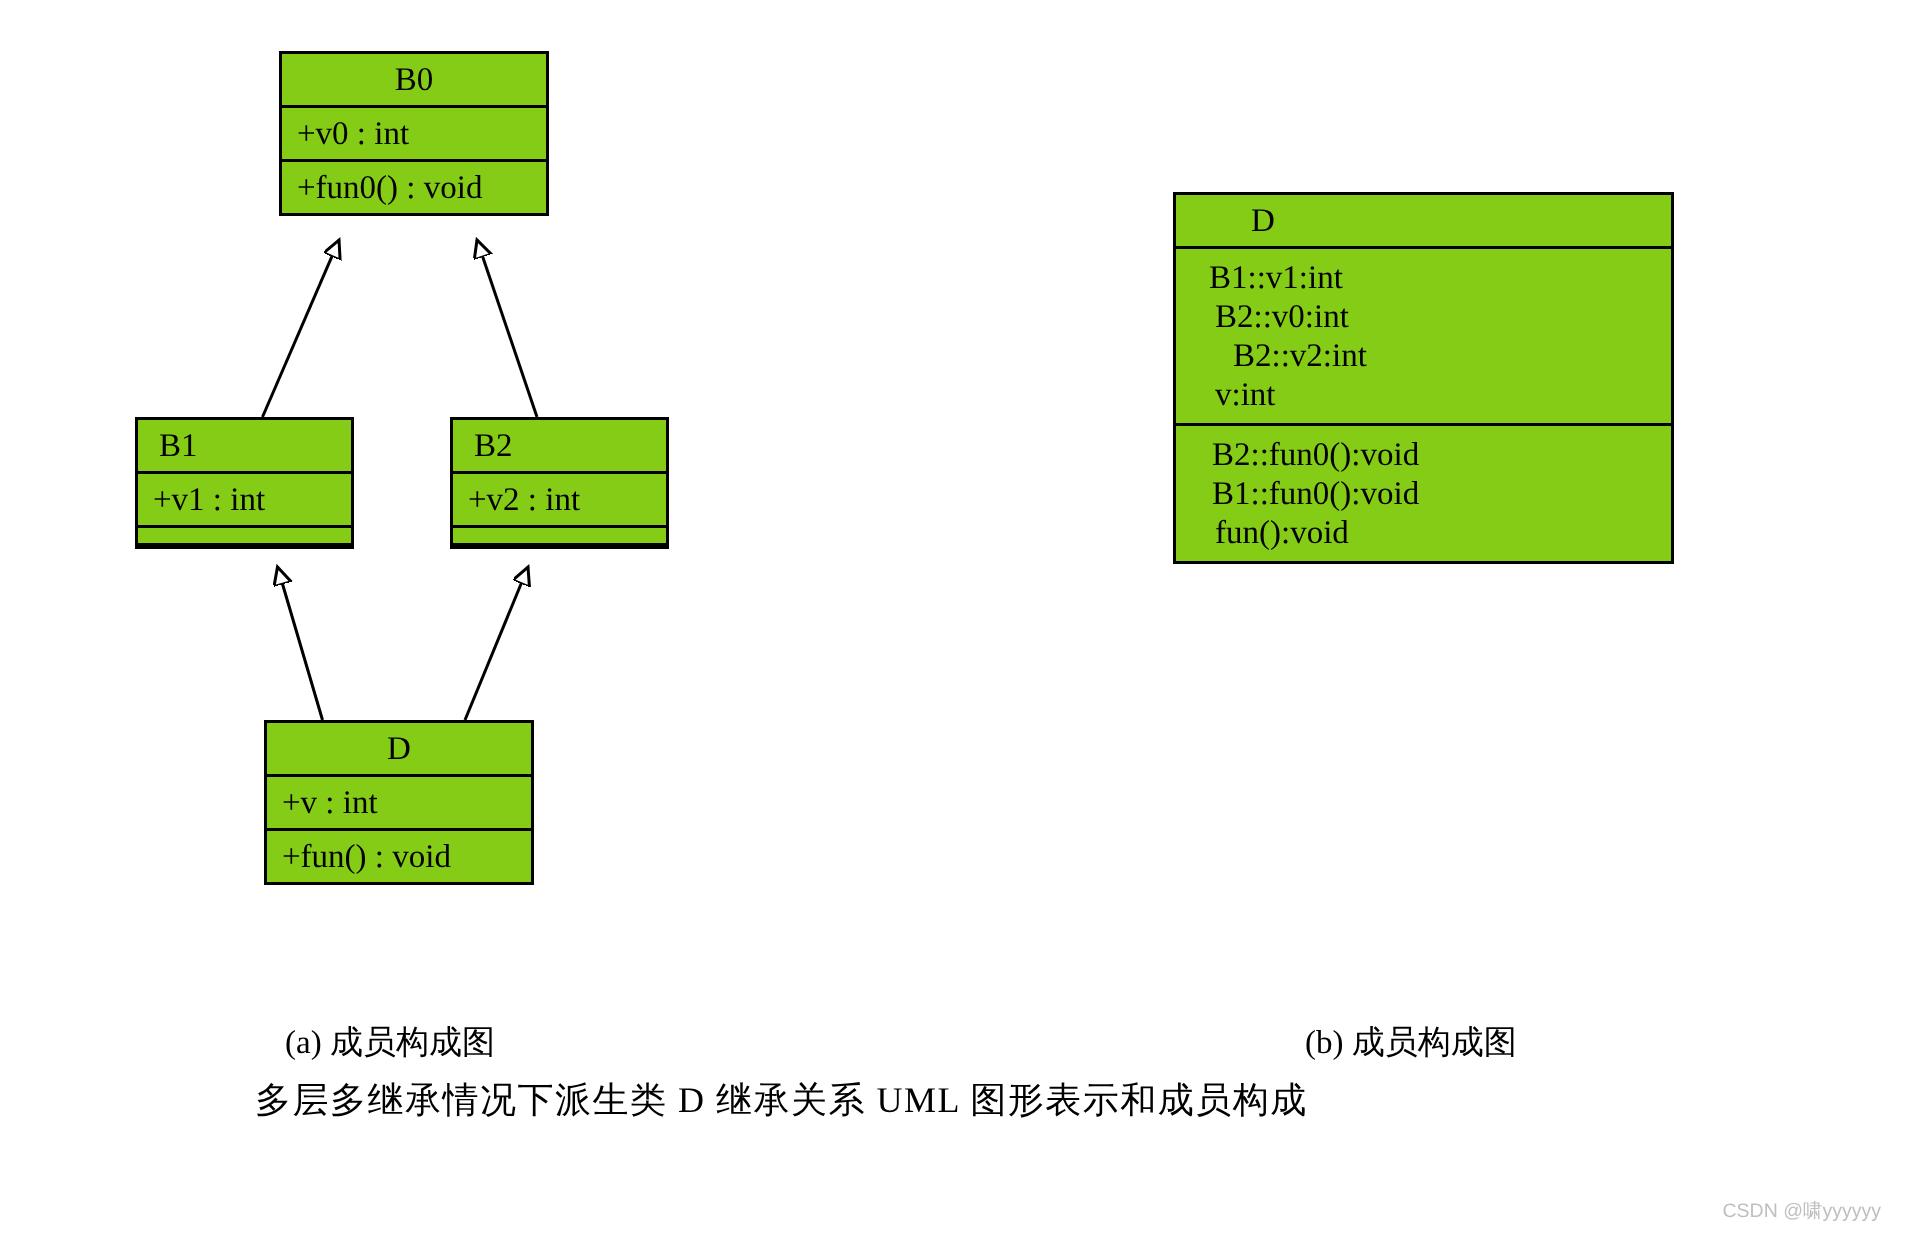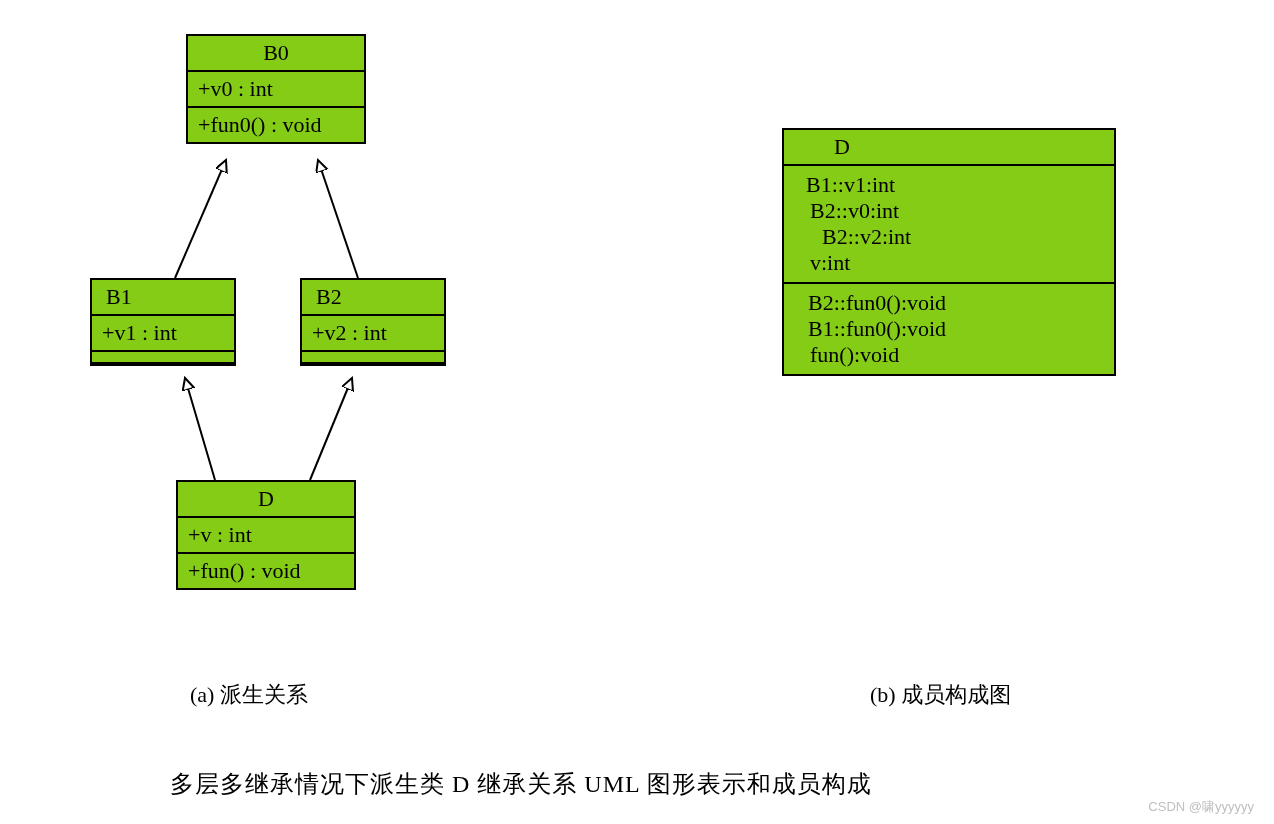--- a/index.html
+++ b/index.html
@@ -111,18 +111,18 @@
 
   <line x1="175" y1="278" x2="226" y2="160" stroke="#000" stroke-width="2" marker-end="url(#emptyTri)"></line>
 
   <line x1="358" y1="278" x2="318" y2="160" stroke="#000" stroke-width="2" marker-end="url(#emptyTri)"></line>
 
   <line x1="215" y1="480" x2="185" y2="378" stroke="#000" stroke-width="2" marker-end="url(#emptyTri)"></line>
 
   <line x1="310" y1="480" x2="352" y2="378" stroke="#000" stroke-width="2" marker-end="url(#emptyTri)"></line>
 </svg>
 
-<div class="sub-caption" style="left:190px; top:680px;">(a) 派生关系</div>
+<div class="sub-caption" style="left:190px; top:680px;">(a) 成员构成图</div>
 <div class="sub-caption" style="left:870px; top:680px;">(b) 成员构成图</div>
 
-<div class="main-caption" style="left:170px; top:768px;">多层多继承情况下派生类 D 继承关系 UML 图形表示和成员构成</div>
+<div class="main-caption" style="left:170px; top:717px;">多层多继承情况下派生类 D 继承关系 UML 图形表示和成员构成</div>
 
 <div class="watermark">CSDN @啸yyyyyy</div>
 
 </body></html>

